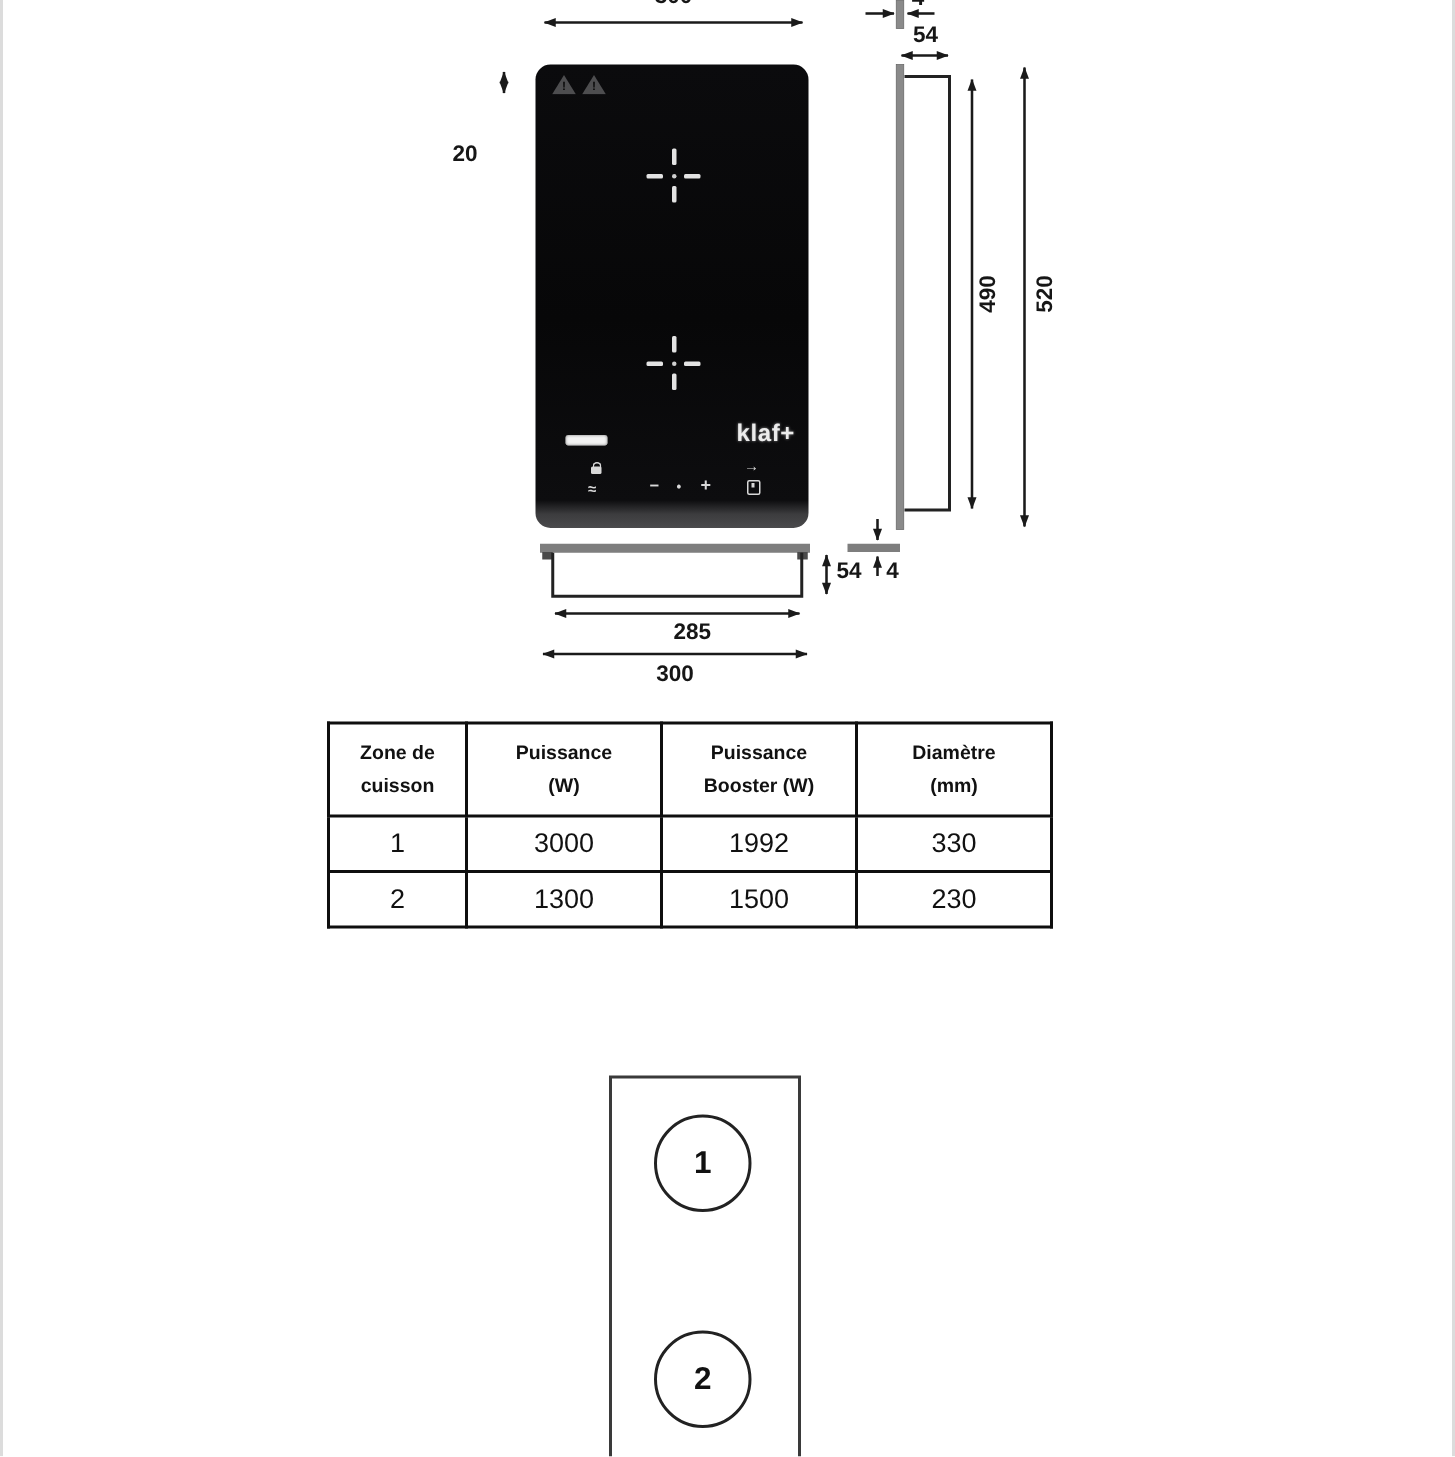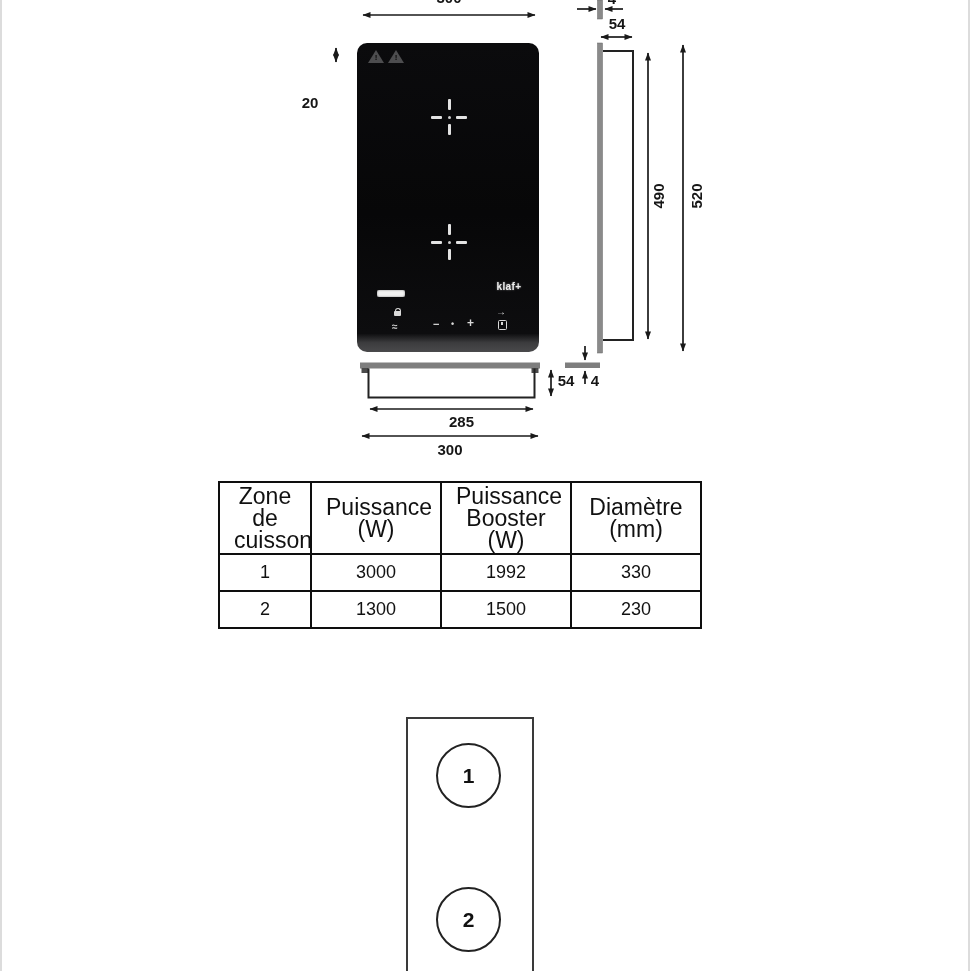--- a/index.html
+++ b/index.html
@@ -22,36 +22,36 @@
   .warn span{font-size:8px;line-height:10px;font-weight:700;color:#0a0a0a;}
   .cross{position:absolute;width:36px;height:36px;}
   .cross i{position:absolute;background:#e3e3e3;border-radius:1px;}
   .cross .v1{left:17px;top:0;width:2.6px;height:11px;}
   .cross .v2{left:17px;bottom:0;width:2.6px;height:11px;}
   .cross .h1{top:17px;left:0;height:2.6px;width:11px;}
   .cross .h2{top:17px;right:0;height:2.6px;width:11px;}
   .cross .c{left:16.5px;top:16.5px;width:3.5px;height:3.5px;border-radius:50%;background:#cfcfcf;}
   .disp-bar{position:absolute;left:20px;top:247px;width:28px;height:7px;background:#f2f2f2;
             border-radius:2px;box-shadow:inset 0 0 2px #777;}
-  .logo{position:absolute;left:131px;top:238px;width:42px;text-align:center;color:#ececec;
-        font-size:10px;font-weight:700;letter-spacing:.4px;filter:blur(.4px);
+  .logo{position:absolute;left:131px;top:238px;width:42px;text-align:right;color:#ececec;
+        font-size:16px;font-weight:700;letter-spacing:.4px;filter:blur(.4px);
         text-shadow:0 0 2px rgba(255,255,255,.55);}
   .ctl{position:absolute;color:#d9d9d9;line-height:10px;font-weight:700;}
   .icon-lock{position:absolute;left:37px;top:268px;width:7px;height:5px;background:#d9d9d9;border-radius:1px;}
   .icon-lock::before{content:"";position:absolute;left:1.4px;top:-3.4px;width:3.4px;height:3px;
         border:1.1px solid #d9d9d9;border-bottom:none;border-radius:3px 3px 0 0;}
   .icon-square{position:absolute;left:141px;top:277px;width:7px;height:8px;border:1.2px solid #d9d9d9;
         border-radius:1.5px;}
   .icon-square::before{content:"";position:absolute;left:2.4px;top:1.2px;width:1.2px;height:3.2px;background:#d9d9d9;}
 
   
   table.spec{position:absolute;left:218px;top:481px;width:482px;border-collapse:collapse;table-layout:fixed;}
   table.spec th,table.spec td{border:2.6px solid #0e0e0e;text-align:center;vertical-align:middle;
         font-family:"Liberation Sans",sans-serif;color:#111;}
-  table.spec th{height:56px;font-size:23px;font-weight:400;line-height:22px;padding:2px 14px;}
+  table.spec th{height:56px;font-size:13px;font-weight:700;line-height:22px;padding:2px 4px;}
   table.spec td{height:33px;font-size:18px;font-weight:500;}
   table.spec th span{display:block;}
 
   
   .schematic{position:absolute;left:406px;top:717px;width:124px;height:300px;border:2.4px solid #3a3a3a;}
   .zone-circle{position:absolute;left:28px;width:61px;height:61px;border:2.3px solid #222;border-radius:50%;
         display:flex;align-items:center;justify-content:center;background:#fff;}
   .zone-circle.z1{top:24px;} .zone-circle.z2{top:168px;}
   .zone-circle span{font-size:21px;font-weight:700;color:#111;}
 </style>

